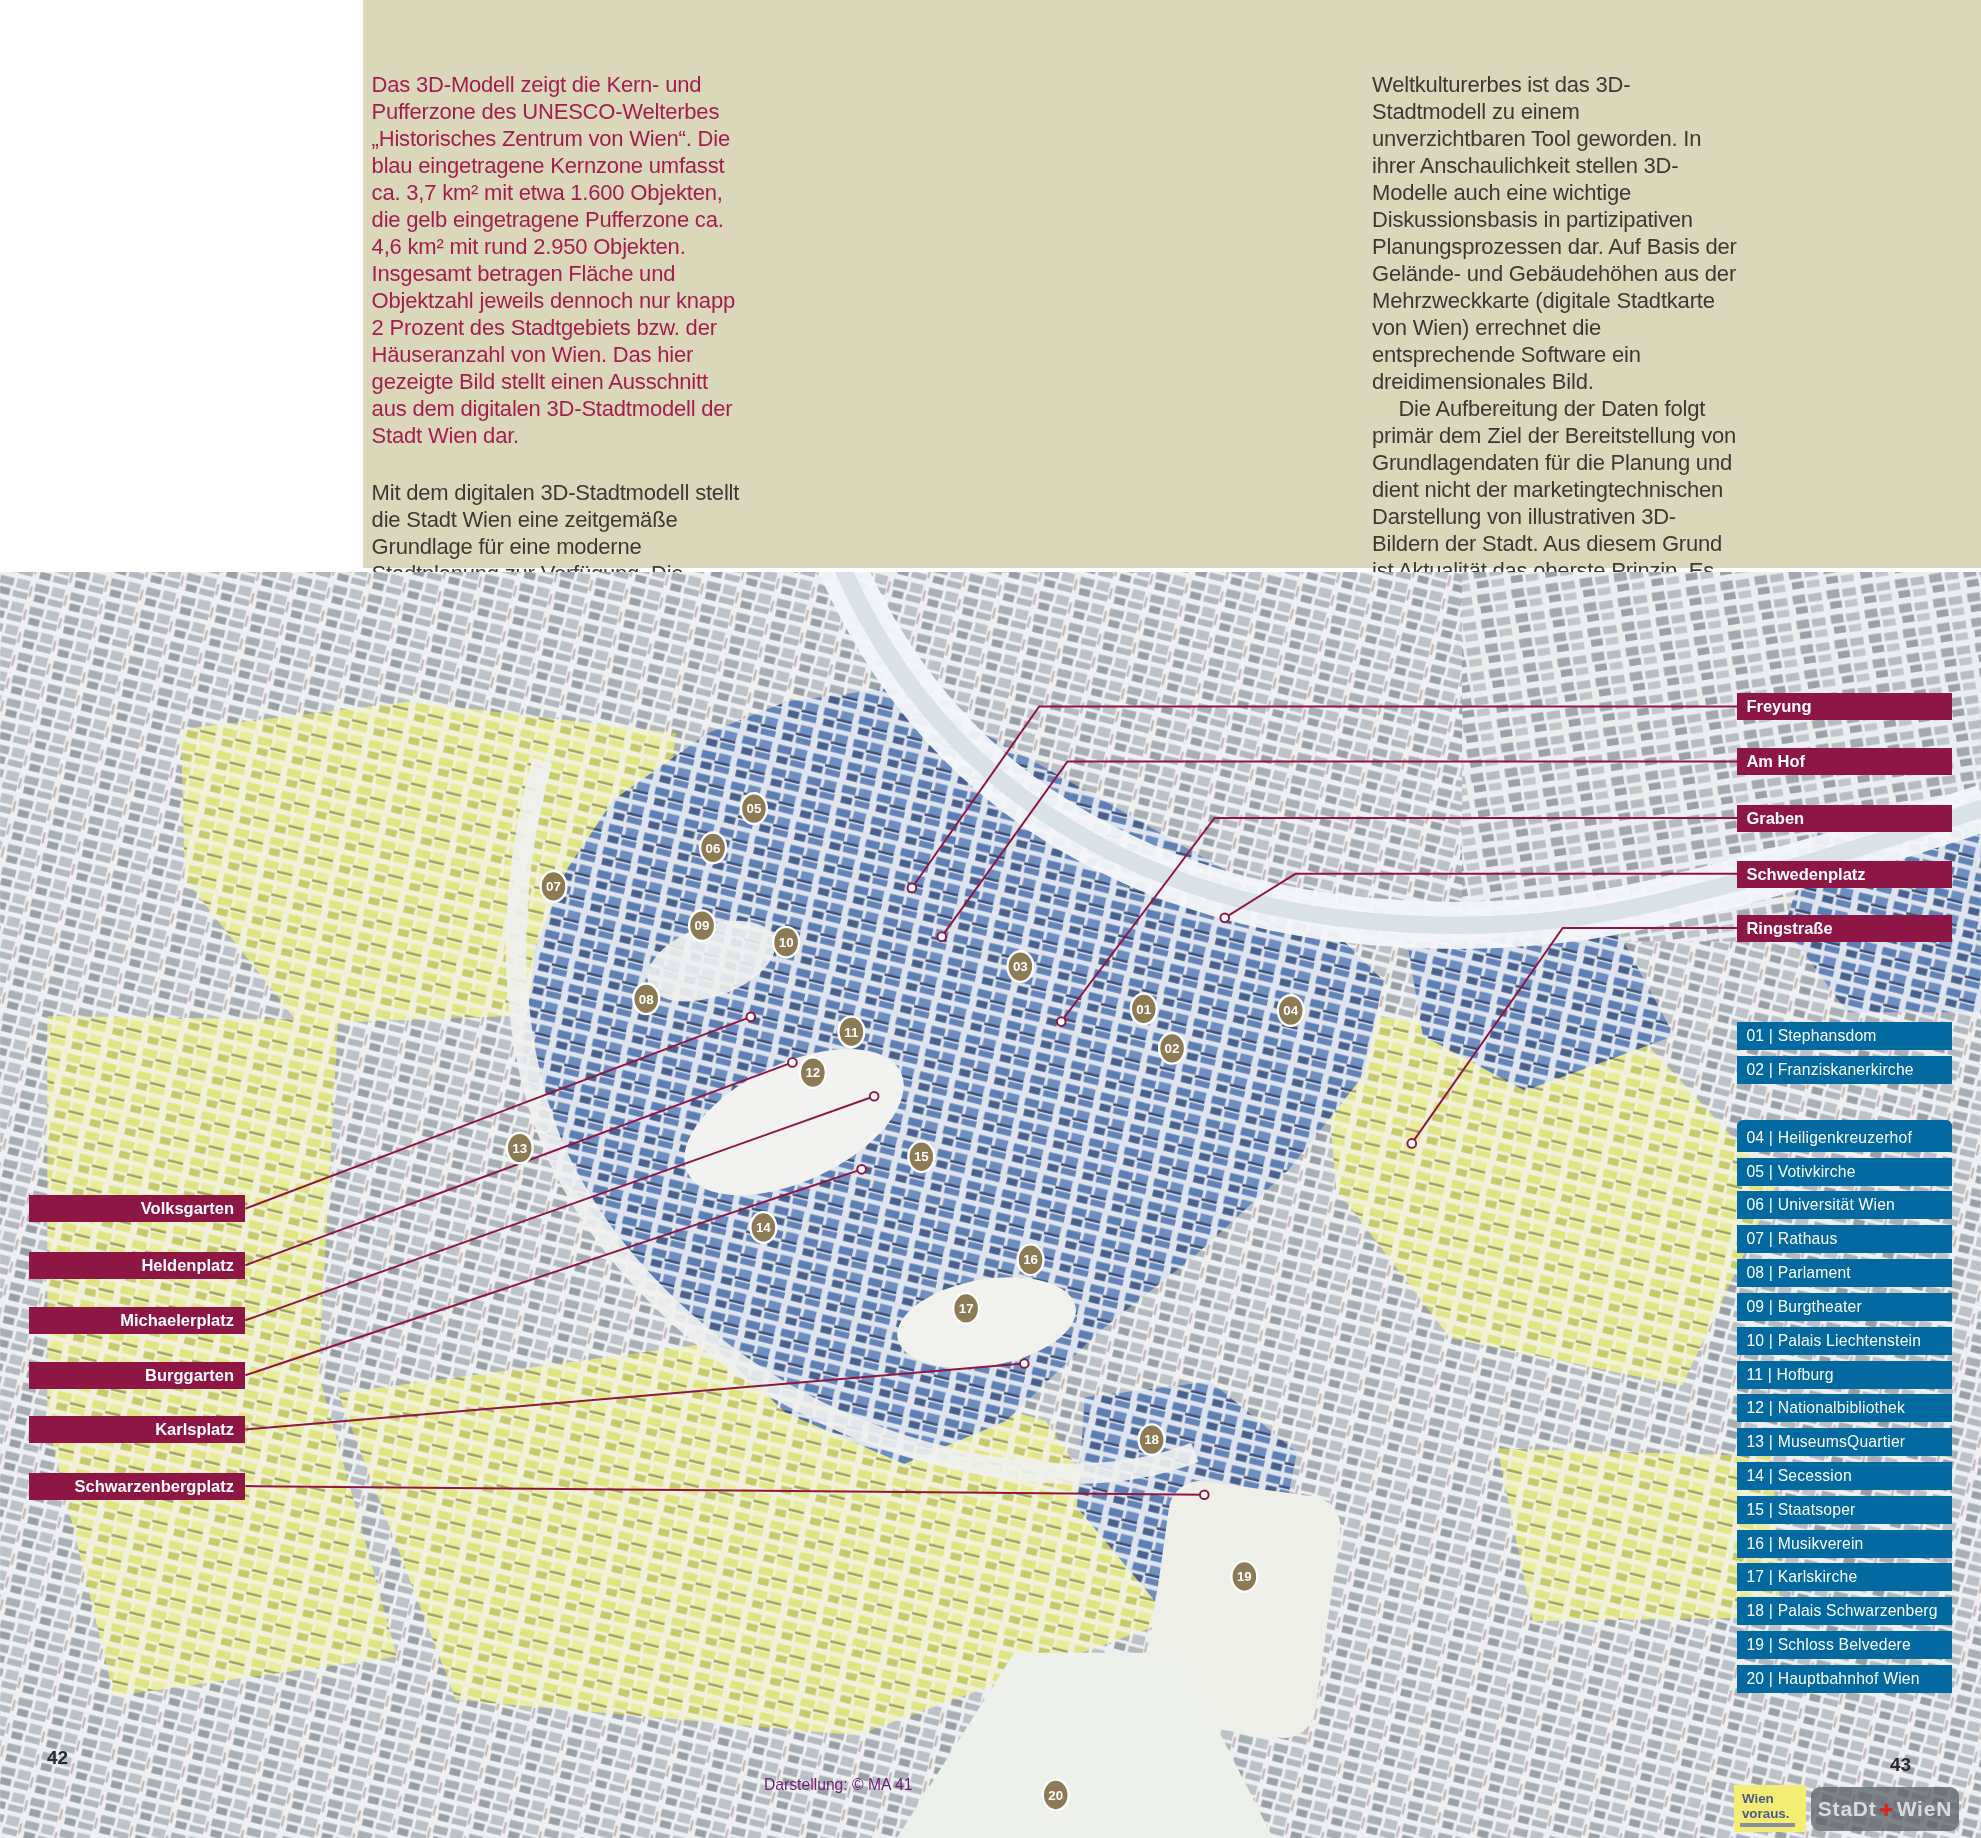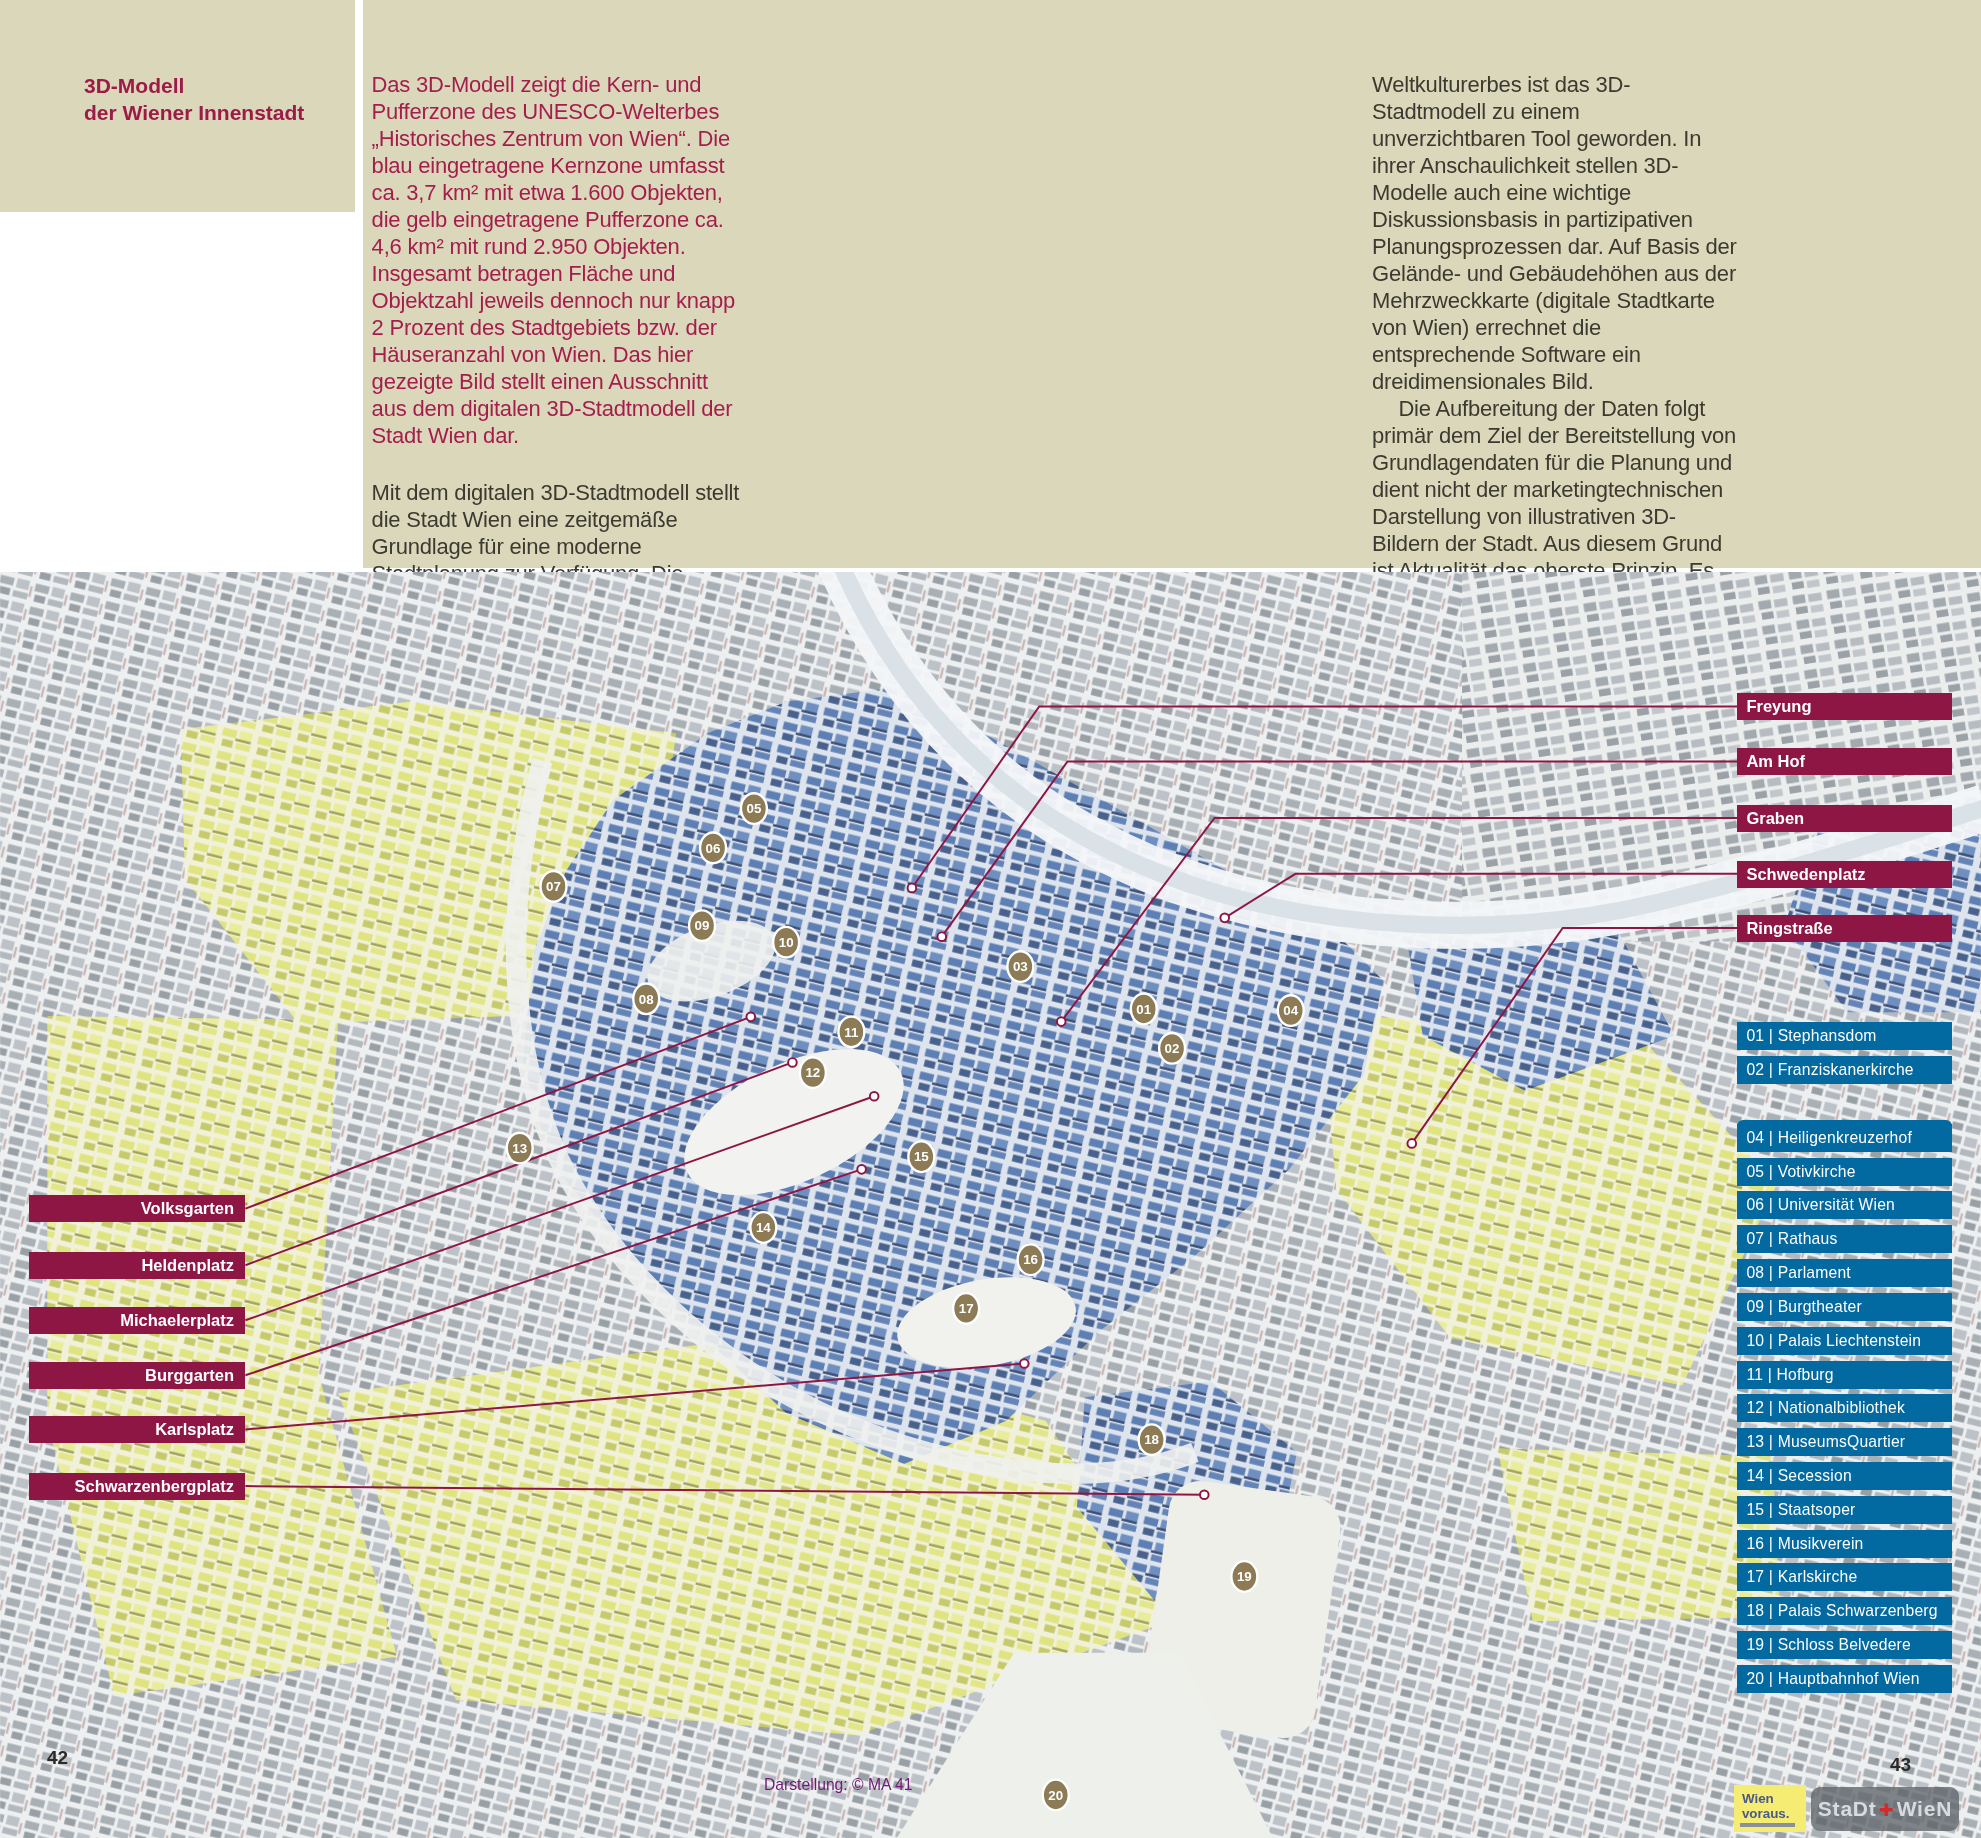--- a/index.html
+++ b/index.html
@@ -61,26 +61,20 @@
              background:rgba(95,100,105,.78);border-radius:9px;text-align:center;line-height:44px;
              font-weight:bold;font-size:21px;color:rgba(232,236,240,.85);letter-spacing:0.8px;}
   .logo-stadtwien .logo-plus{color:#d22a2a;font-size:17.3px;font-family:"DejaVu Sans",sans-serif;
              padding:0 2.4px;}
 </style>
 </head>
 <body>
 
 <div class="page">
 
-  <div class="panel sidebar-title-box">
-    <div class="page-title">
-      <div>3D-Modell</div>
-      <div>der Wiener Innenstadt</div>
-    </div>
-  </div>
 
 
   <div class="panel main-head-box">
     <div class="article-col col1" style="left:8.6px;">
       <p class="red-par">Das 3D-Modell zeigt die Kern- und Pufferzone des UNESCO-Welterbes „Historisches Zentrum von Wien“. Die blau eingetragene Kernzone umfasst ca. 3,7 km² mit etwa 1.600 Objekten, die gelb eingetragene Pufferzone ca. 4,6 km² mit rund 2.950 Objekten. Insgesamt betragen Fläche und Objektzahl jeweils dennoch nur knapp 2 Prozent des Stadtgebiets bzw. der Häuseranzahl von Wien. Das hier gezeigte Bild stellt einen Ausschnitt aus dem digitalen 3D-Stadtmodell der Stadt Wien dar.</p>
       <p>Mit dem digitalen 3D-Stadtmodell stellt die Stadt Wien eine zeitgemäße Grundlage für eine moderne Stadtplanung zur Verfügung. Die Anwendungsbereiche sind vielfältig: Durch 3D-Modelle von Planungsvorhaben können z. B. die Auswirkungen von Gebäuden auf Sichtbeziehungen in der Stadt frühzeitig erkannt und bewertet werden. Vor allem im Zusammenhang mit der Beurteilung der Kompatibilität mit dem Status des UNESCO-</p>
     </div>
     <div class="article-col col2" style="left:1009px;">
       <p>Weltkulturerbes ist das 3D-Stadtmodell zu einem unverzichtbaren Tool geworden. In ihrer Anschaulichkeit stellen 3D-Modelle auch eine wichtige Diskussionsbasis in partizipativen Planungsprozessen dar. Auf Basis der Gelände- und Gebäudehöhen aus der Mehrzweckkarte (digitale Stadtkarte von Wien) errechnet die entsprechende Software ein dreidimensionales Bild.</p>
       <p class="indent-par">Die Aufbereitung der Daten folgt primär dem Ziel der Bereitstellung von Grundlagendaten für die Planung und dient nicht der marketingtechnischen Darstellung von illustrativen 3D-Bildern der Stadt. Aus diesem Grund ist Aktualität das oberste Prinzip. Es werden nur Daten erfasst, deren regelmäßige Aktualisierung gewährleistet werden kann. Im Rahmen des dreijährigen Fortführungszyklus der Mehrzweckkarte wird jährlich ein Drittel von Wien begangen und aktualisiert. Ergänzt werden die Daten durch die einmal pro Jahr stattfindende flächendeckende Befliegung des Wiener Stadtgebiets.</p>

